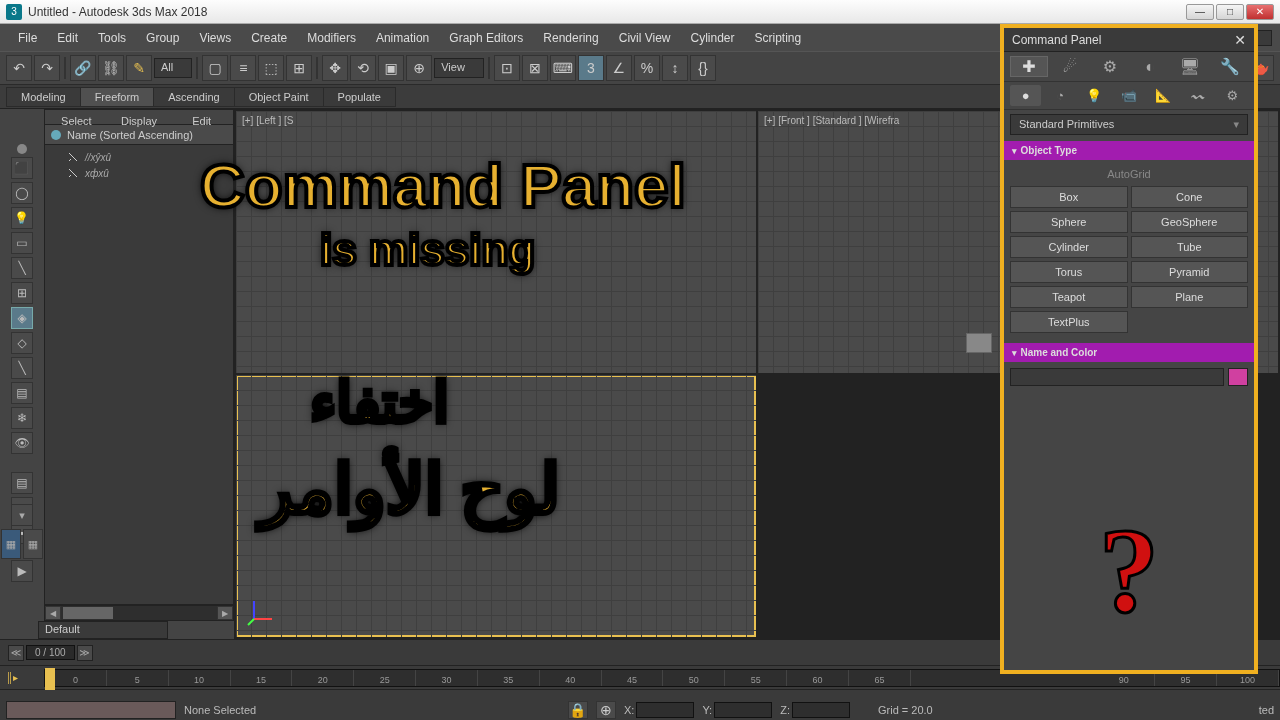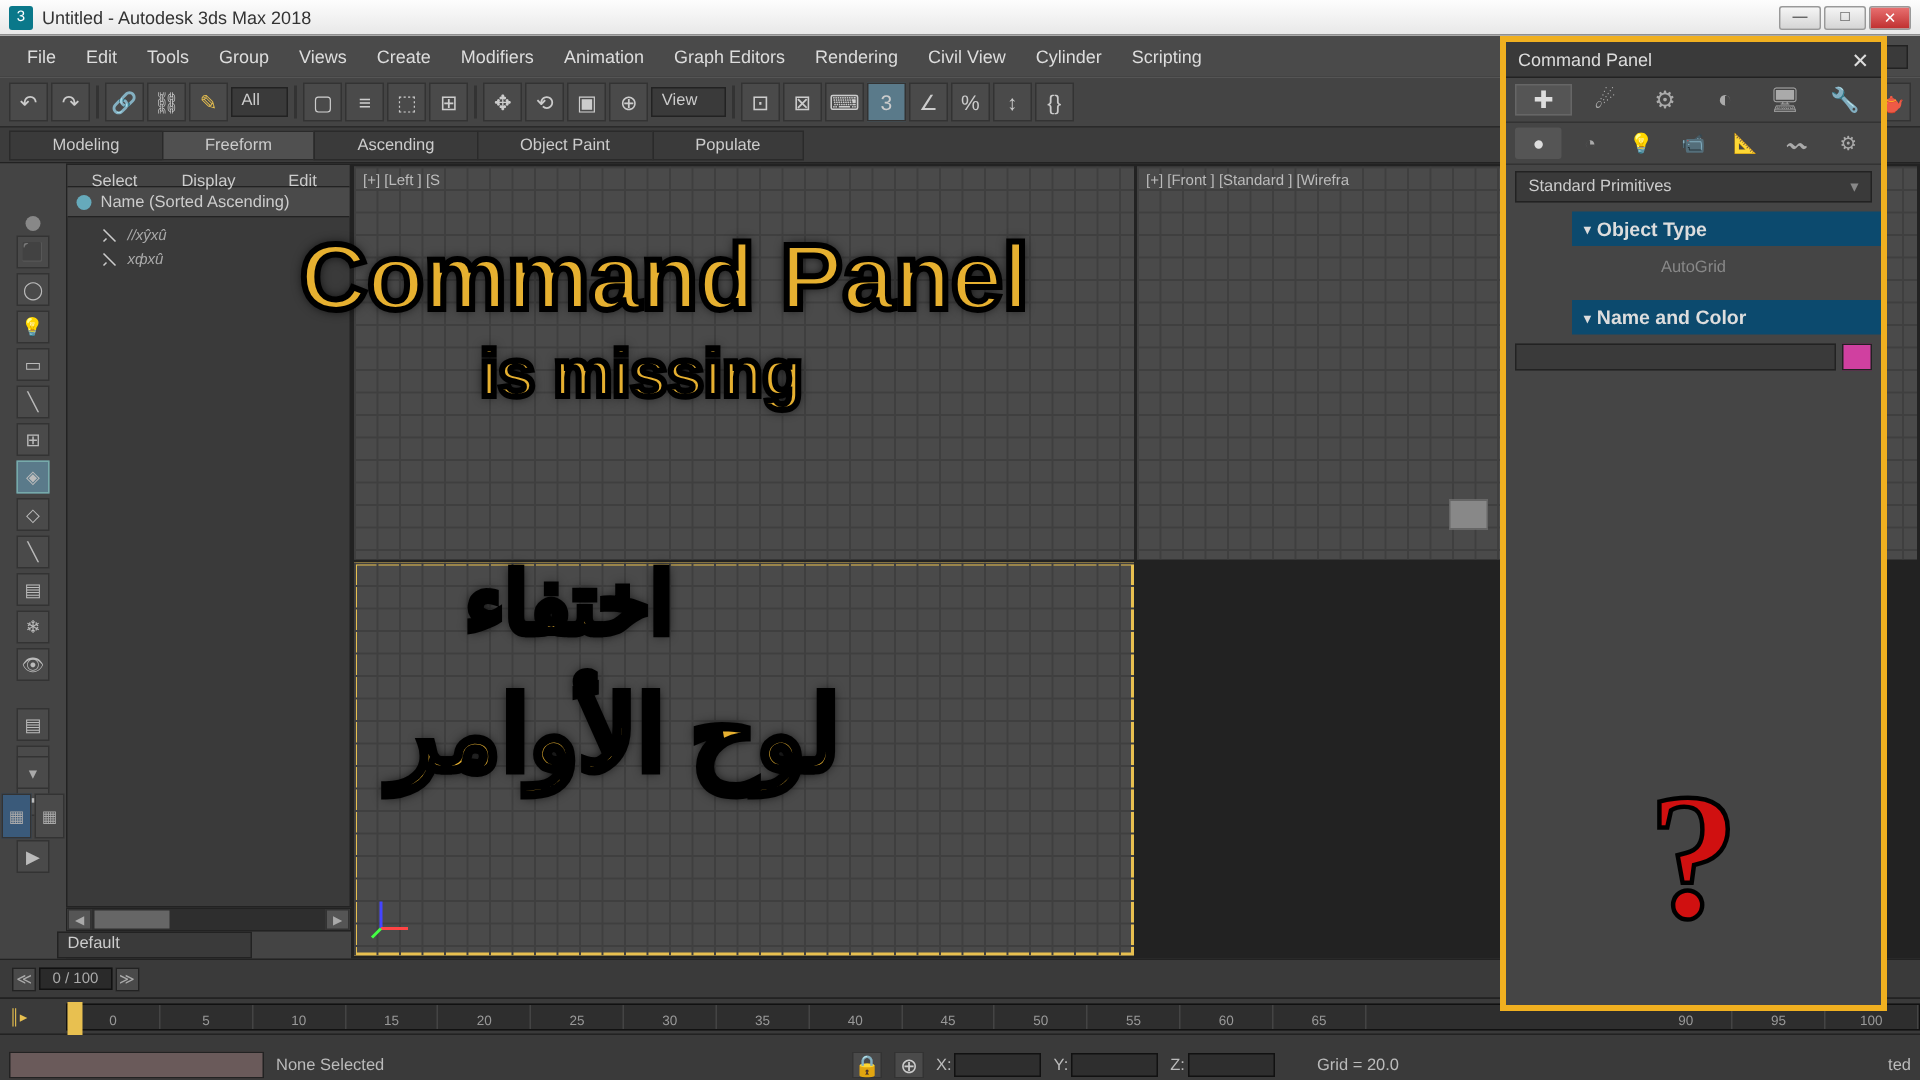--- a/index.html
+++ b/index.html
@@ -15,21 +15,21 @@
 .menubar .menu-item { padding: 0 10px; cursor: pointer; }
 .menubar .workspace { margin-left:auto; display:flex; align-items:center; gap:4px; font-size:11px; color:#bbb; }
 .menubar .workspace-dd { background:#3a3a3a; border:1px solid #222; padding:1px 20px 1px 6px; font-size:11px; color:#ccc; }
 
 .toolbar1 { height: 34px; background: #444; border-top:1px solid #555; border-bottom:1px solid #2a2a2a; display:flex; align-items:center; padding:0 6px; gap:2px; }
 .tb-btn { width:26px; height:26px; background:#4a4a4a; border:1px solid #333; display:flex; align-items:center; justify-content:center; color:#ccc; font-size:14px; }
 .tb-sep { width:2px; height:22px; background:#333; margin:0 2px; }
 .tb-dd { background:#3a3a3a; border:1px solid #222; padding:2px 18px 2px 6px; font-size:11px; color:#ccc; height:20px; }
 
 .toolbar2 { height: 24px; background: #3c3c3c; border-bottom:1px solid #222; display:flex; align-items:center; padding:0 6px; }
-.tab2 { padding:3px 28px; font-size:11px; color:#ccc; background:#3a3a3a; border:1px solid #2a2a2a; margin-right:-1px;text-align:center; }
+.tab2 { padding:3px 14px; font-size:11px; color:#ccc; background:#3a3a3a; border:1px solid #2a2a2a; margin-right:-1px;text-align:center; }
 .tab2.active { background:#505050; }
 
 .main { display:flex; height: 530px; background:#444; position:relative; }
 .side-icons { width:44px; background:#444; display:flex; flex-direction:column; align-items:center; padding-top:6px; gap:3px; }
 .side-ico { width:22px; height:22px; background:#4a4a4a; border:1px solid #333; display:flex;align-items:center;justify-content:center; color:#bbb; font-size:12px; }
 .side-ico.active { background:#5a7a8a; border-color:#7aa; }
 .side-ico.bullet { width:10px; height:10px; border-radius:50%; background:#888; border:none; }
 
 .scene-explorer { width:190px; background:#3a3a3a; border:1px solid #222; }
 .se-tabs { height:15px; display:flex; background:#444; border-bottom:1px solid #222; }
@@ -59,21 +59,21 @@
 .cmd-title .x { margin-left:auto; font-size:14px; cursor:pointer; }
 .cmd-tabs { height:30px; display:flex; background:#454545; padding:4px 6px; gap:4px; border-bottom:1px solid #333; }
 .cmd-tab { flex:1; display:flex; align-items:center; justify-content:center; color:#aaa; }
 .cmd-tab.active { background:#555; border:1px solid #666; color:#ddd; }
 .cmd-subtabs { height:28px; display:flex; background:#454545; padding:3px 6px; gap:3px; border-bottom:1px solid #333; }
 .cmd-sub { flex:1; display:flex; align-items:center; justify-content:center; color:#aaa; font-size:13px; }
 .cmd-sub.active { background:#555; border-radius:2px; color:#ddd; }
 .cmd-dd { margin:4px 6px; background:#3a3a3a; border:1px solid #222; padding:3px 8px; font-size:11px; color:#ccc; display:flex; }
 .cmd-dd::after { content:"▾"; margin-left:auto; color:#888; }
 .rollout { margin:2px 0; }
-.rollout-hdr { background:#0c4a6e; padding:4px 8px; font-size:13px; color:#ddd; font-weight:600; display:flex; align-items:center; gap:4px;margin-left:44px; }
+.rollout-hdr { background:#a21caf; padding:4px 8px; font-size:10px; color:#ddd; font-weight:600; display:flex; align-items:center; gap:4px; }
 .rollout-hdr::before { content:"▾"; font-size:9px; }
 .rollout-body { padding:6px; }
 .autogrid { text-align:center; font-size:11px; color:#888; padding:2px 0 6px; }
 .prim-grid { display:grid; grid-template-columns:1fr 1fr; gap:3px; }
 .prim-btn { background:#555; border:1px solid #333; padding:4px 2px; font-size:11px; color:#ddd; text-align:center; }
 .name-row { display:flex; gap:4px; align-items:center; }
 .name-input { flex:1; height:18px; background:#3a3a3a; border:1px solid #222; }
 .color-sw { width:20px; height:18px; background:#d040a0; border:1px solid #222; }
 .qmark { position:absolute; bottom:30px; left:50%; transform:translateX(-50%); font-size:120px; font-weight:900; color:#d01010; -webkit-text-stroke:3px #000; font-family:Georgia; }
 
@@ -290,20 +290,34 @@
     <div class="cmd-sub">📹</div>
     <div class="cmd-sub">📐</div>
     <div class="cmd-sub">〰</div>
     <div class="cmd-sub">⚙</div>
   </div>
   <div class="cmd-dd">Standard Primitives</div>
   <div class="rollout">
     <div class="rollout-hdr">Object Type</div>
     <div class="rollout-body">
       <div class="autogrid">AutoGrid</div>
+      <div class="prim-grid">
+        <div class="prim-btn">Box</div>
+        <div class="prim-btn">Cone</div>
+        <div class="prim-btn">Sphere</div>
+        <div class="prim-btn">GeoSphere</div>
+        <div class="prim-btn">Cylinder</div>
+        <div class="prim-btn">Tube</div>
+        <div class="prim-btn">Torus</div>
+        <div class="prim-btn">Pyramid</div>
+        <div class="prim-btn">Teapot</div>
+        <div class="prim-btn">Plane</div>
+        <div class="prim-btn">TextPlus</div>
+        <div class="prim-btn" style="visibility:hidden"></div>
+      </div>
     </div>
   </div>
   <div class="rollout">
     <div class="rollout-hdr">Name and Color</div>
     <div class="rollout-body">
       <div class="name-row">
         <div class="name-input"></div>
         <div class="color-sw"></div>
       </div>
     </div>

